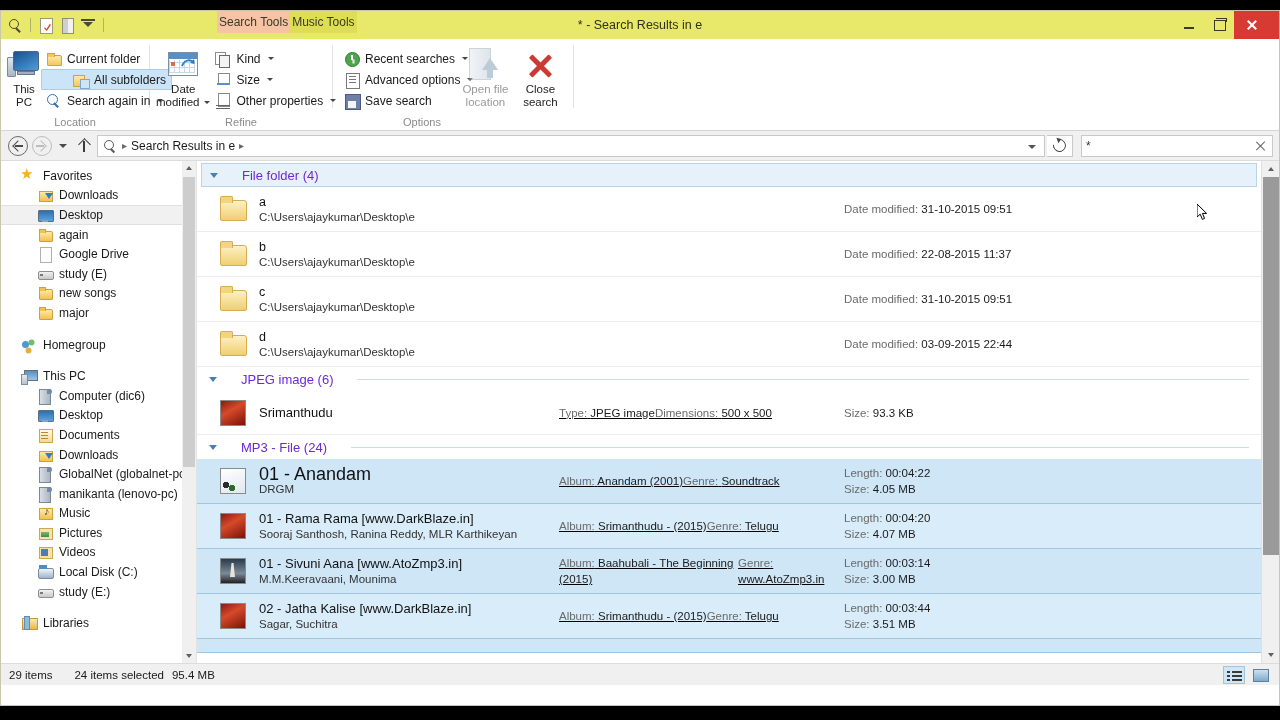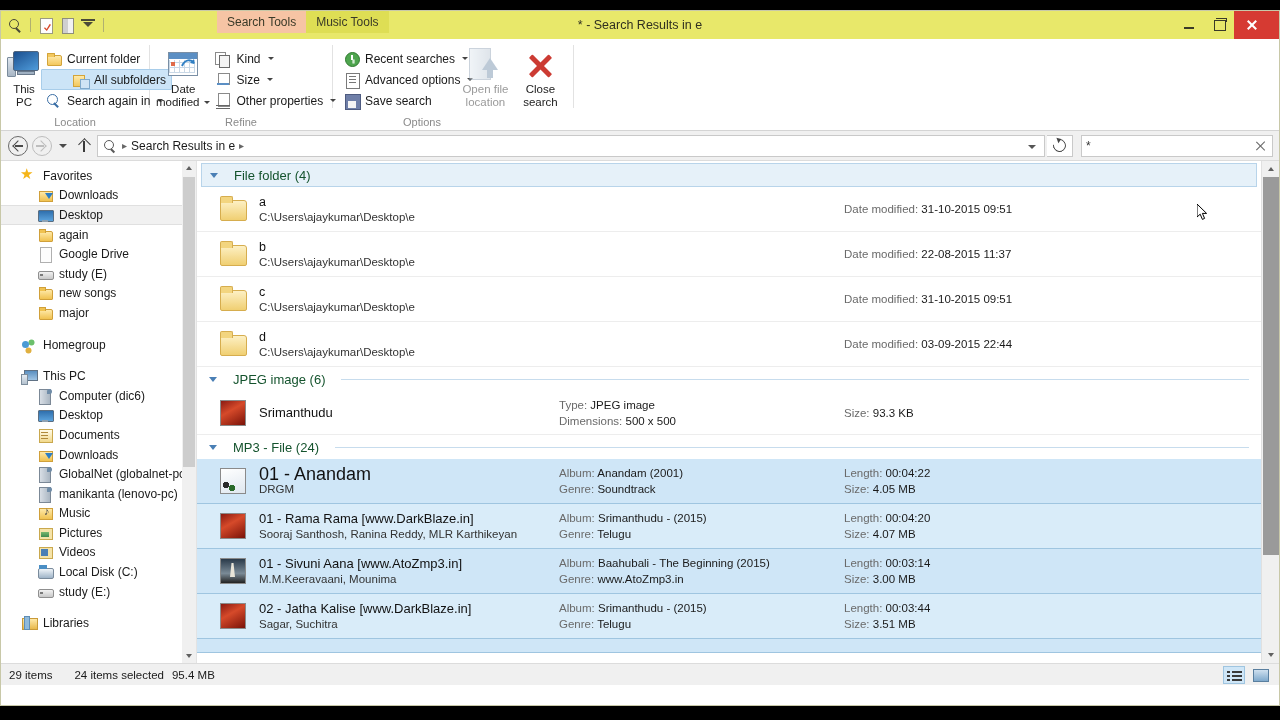--- a/index.html
+++ b/index.html
@@ -51,21 +51,21 @@
     content:""; position:absolute; left:4px; top:6px;
     border-left:5px solid transparent; border-right:5px solid transparent;
     border-top:5px solid #4a4a38;
   }
   .ico-chev-qat::after {
     content:""; position:absolute; left:2px; top:3px; width:14px; height:1.5px; background:#4a4a38;
   }
 
   #context-tabs { position:absolute; left:216px; top:0; display:flex; height:22px; }
   .ctx-tab {
-    height: 22px; padding: 0 10px; display:flex; align-items:center;
+    height: 22px; padding: 0 2px; display:flex; align-items:center;
     font-size: 12px; color: #3a3a28;
   }
   .ctx-search { background: #f6c4a4; }
   .ctx-music  { background: #dede54; }
 
   #title-text {
     position: absolute; left: 0; right: 0; top: 0; height: 28px;
     display:flex; align-items:center; justify-content:center;
     font-size: 12.5px; color: #303020; pointer-events: none;
   }
@@ -471,38 +471,38 @@
   .sb-arrow.up { top:0; } .sb-arrow.dn { bottom:0; }
   .sb-arrow i { display:block; width:0;height:0; border-left:3.5px solid transparent; border-right:3.5px solid transparent; }
   .sb-arrow.up i { border-bottom:4px solid #606060; }
   .sb-arrow.dn i { border-top:4px solid #606060; }
 
   
   #content { flex:1; position:relative; overflow:hidden; background:#fff; }
   #listwrap { position:absolute; left:0; top:0; right:18px; bottom:0; overflow:hidden; }
 
   .grpheader {
-    display:flex; align-items:center; gap:16px; height:24px; padding-left:12px;
-    color:#14532d; font-size:13px;text-align:right;
+    display:flex; align-items:center; gap:24px; height:24px; padding-left:12px;
+    color:#6d28d9; font-size:13px;text-align:right;
   }
   .grpheader.first { background:#e6f1f9; border:1px solid #b8d4ea; margin:2px 4px 0 4px; padding-left:8px; }
   .grpheader .gtri { width:0;height:0; border-left:4px solid transparent; border-right:4px solid transparent; border-top:5px solid #4a7fb5; }
   .grpline { flex:1; height:1px; background:#c7dced; margin-right:12px; }
 
   .row {
     display:flex; align-items:center; height:45px; padding-left:22px;
     border-bottom:1px solid #ededed; position:relative;
   }
   .row.sel { background:#cfe6f7; border-bottom:1px solid #9fc5e0; }
   .row.sel.alt { background:#d9ecf9; }
   .row .thumb48 { width:30px; height:34px; position:relative; flex:none; margin-right:10px; }
   .col-name { width: 300px; display:flex; flex-direction:column; justify-content:center; }
   .nm { font-size:12.5px; color:#111; line-height:16px; }
   .sub { font-size:11.5px; color:#333; line-height:15px; }
-  .col-mid { width: 285px; display:flex; flex-direction:column; justify-content:center; font-size:11.5px; line-height:16px; }
+  .col-mid { width: 285px; display:flex; flex-direction:row; justify-content:flex-start; font-size:11.5px; line-height:16px;text-decoration:underline; }
   .col-right { flex:1; display:flex; flex-direction:column; justify-content:center; font-size:11.5px; line-height:16px; }
   .lbl { color:#6a6a6a; }
   .val { color:#1a1a1a; }
 
   .fold48 { width:28px; height:30px; position:relative; }
   .fold48::before {
     content:""; position:absolute; left:1px; top:8px; width:25px; height:19px;
     background:linear-gradient(#fdf0c4,#f0cf72); border:1px solid #d6ad4e; border-radius:0 3px 2px 2px;
   }
   .fold48::after {

